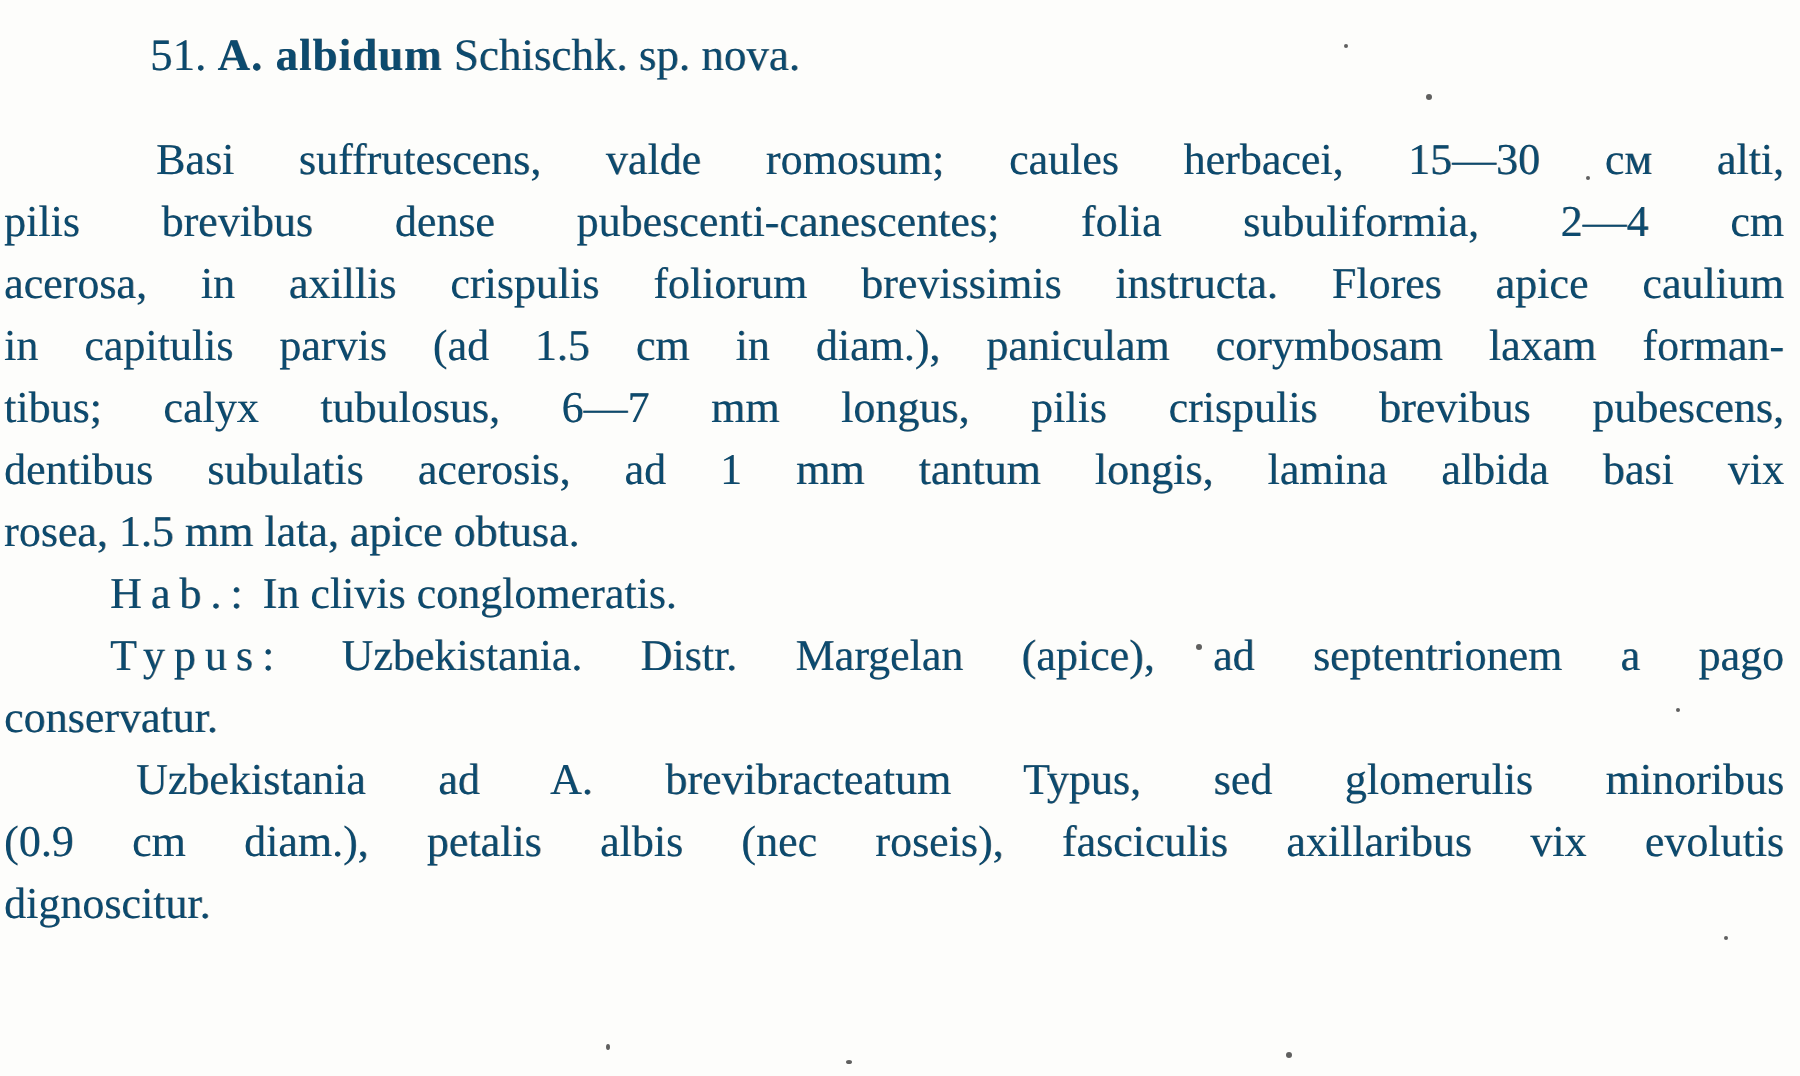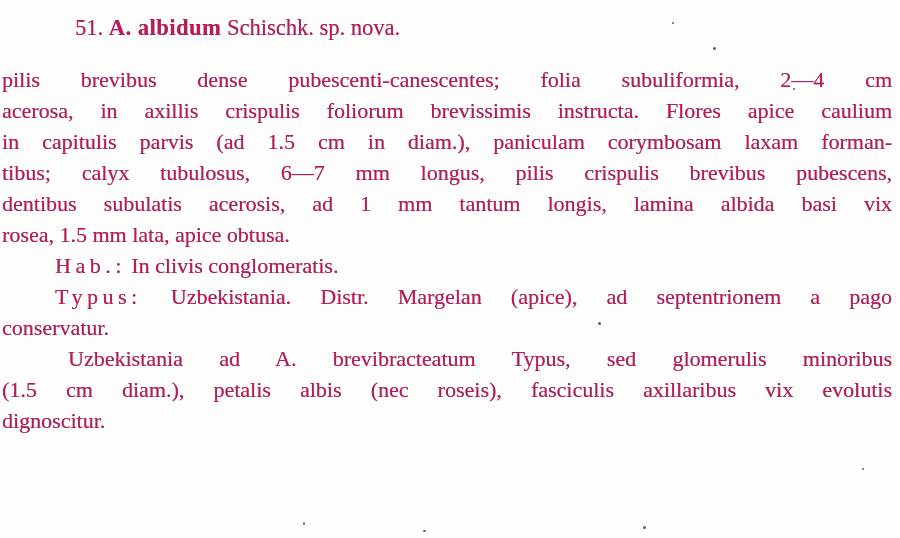--- a/index.html
+++ b/index.html
@@ -5,21 +5,21 @@
   html, body {
     margin: 0;
     padding: 0;
     background: #ffffff;
   }
   .page {
     position: relative;
     width: 900px;
     height: 538px;
     background: #fdfdfb;
-    color: #be185d;
+    color: #0c4a6e;
     font-family: "Liberation Serif", "DejaVu Serif", serif;
     font-size: 22px;
     overflow: hidden;
     text-shadow: 0.3px 0 0 rgba(0,0,0,0.45);
     box-sizing: border-box;
     padding: 13px 8px 0 2px;
   }
   .line {
     height: 31px;
     line-height: 31px;
@@ -55,40 +55,41 @@
 </style>
 </head>
 <body>
 
 <div class="page">
 
   <div class="line heading left ind-heading">
     <span>51. </span><span class="b">A. albidum</span><span> Schischk. sp. nova.</span>
   </div>
 
+  <div class="line jl ind-para">Basi suffrutescens, valde romosum; caules herbacei, 15—30 см alti,</div>
   <div class="line jl">pilis brevibus dense pubescenti-canescentes; folia subuliformia, 2—4 cm</div>
   <div class="line jl">acerosa, in axillis crispulis foliorum brevissimis instructa. Flores apice caulium</div>
   <div class="line jl">in capitulis parvis (ad 1.5 cm in diam.), paniculam corymbosam laxam forman-</div>
   <div class="line jl">tibus; calyx tubulosus, 6—7 mm longus, pilis crispulis brevibus pubescens,</div>
   <div class="line jl">dentibus subulatis acerosis, ad 1 mm tantum longis, lamina albida basi vix</div>
   <div class="line left">rosea, 1.5 mm lata, apice obtusa.</div>
 
   <div class="line left ind-small">
     <span class="sp">Hab.:</span><span> In clivis conglomeratis.</span>
   </div>
 
   <div class="line jl ind-small">
     <span class="sp">Typus:</span><span> Uzbekistania. Distr. Margelan (apice), ad septentrionem a pago</span>
   </div>
   <div class="line left">conservatur.</div>
 
   <div class="line jl ind-app">
     <span>Uzbekistania ad </span><span class="it">A. brevibracteatum</span><span> Typus, sed glomerulis minoribus</span>
   </div>
-  <div class="line jl">(1.5 cm diam.), petalis albis (nec roseis), fasciculis axillaribus vix evolutis</div>
+  <div class="line jl">(0.9 cm diam.), petalis albis (nec roseis), fasciculis axillaribus vix evolutis</div>
   <div class="line left">dignoscitur.</div>
 
   <div class="speckle" style="left:713px;top:47px;width:3px;height:3px;"></div>
   <div class="speckle" style="left:793px;top:88px;width:2px;height:2px;"></div>
   <div class="speckle" style="left:672px;top:22px;width:2px;height:2px;"></div>
   <div class="speckle" style="left:598px;top:322px;width:3px;height:3px;"></div>
   <div class="speckle" style="left:838px;top:354px;width:2px;height:2px;"></div>
   <div class="speckle" style="left:303px;top:522px;width:2px;height:3px;"></div>
   <div class="speckle" style="left:423px;top:530px;width:3px;height:2px;"></div>
   <div class="speckle" style="left:643px;top:526px;width:3px;height:3px;"></div>

